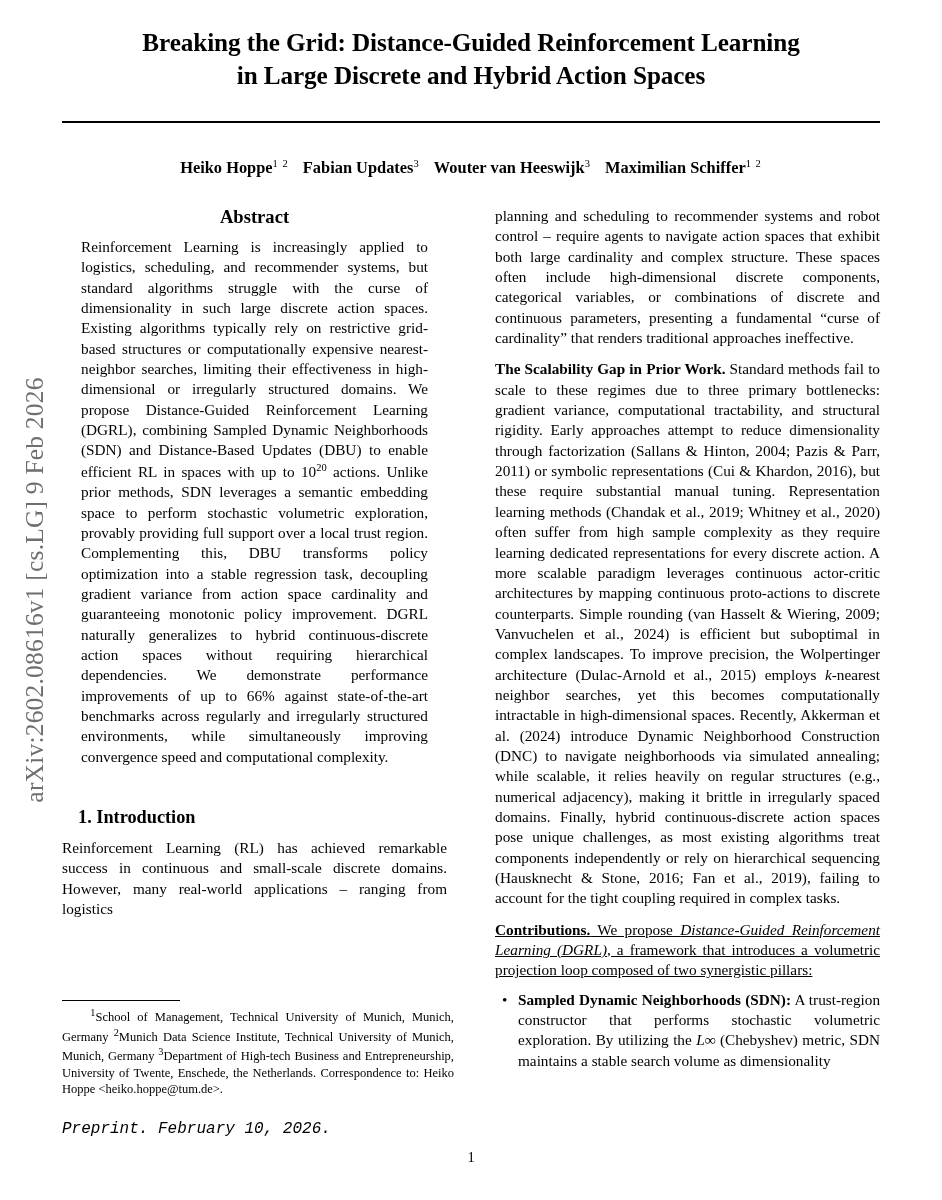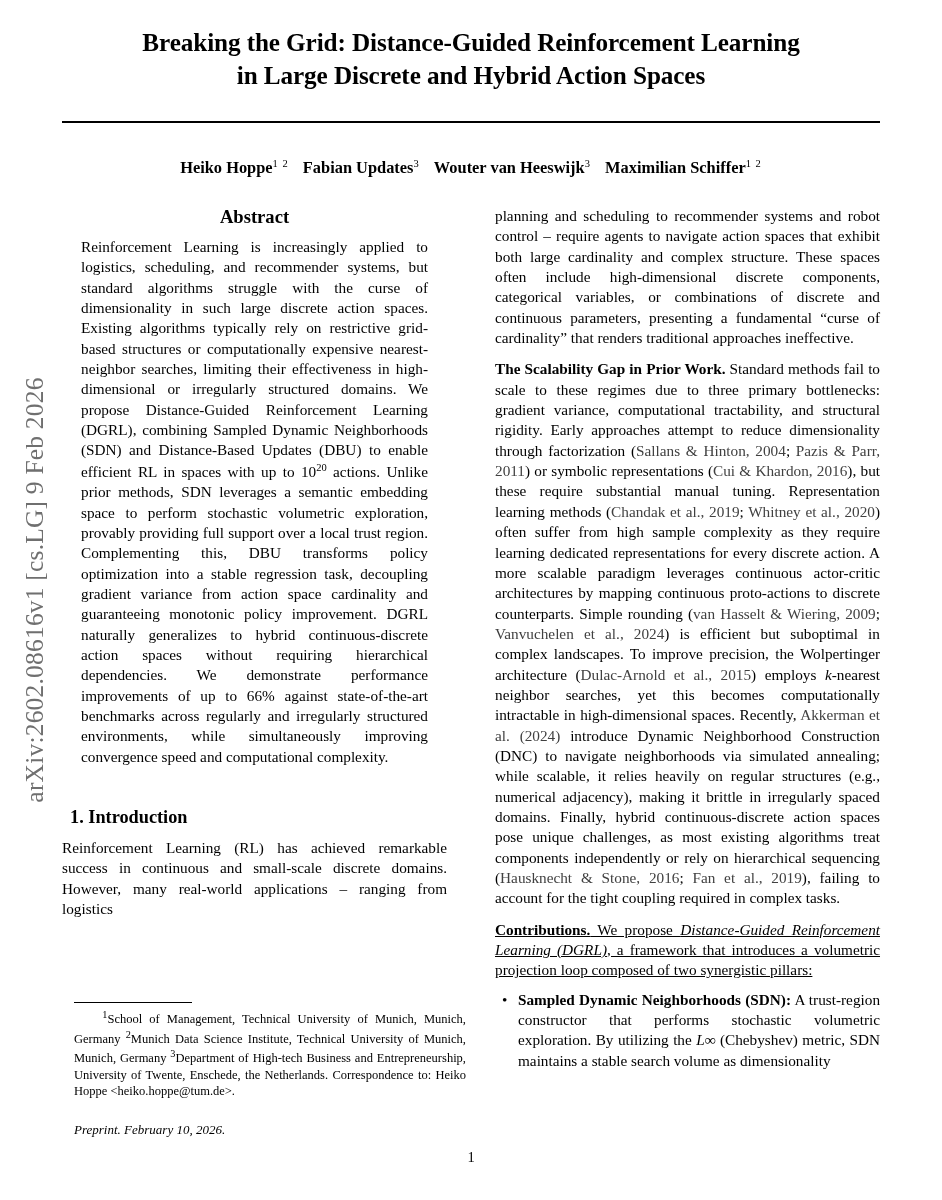--- a/index.html
+++ b/index.html
@@ -113,63 +113,64 @@
     text-align: justify;
     text-justify: inter-word;
     margin: 7px;
     hyphens: manual;
   }
 
   
   .section-heading {
     font-size: 18.3px;
     font-weight: bold;
-    margin: 0 0 10px 8px;
+    margin: 0 0 10px 16px;
   }
   #intro-heading { margin-top: 40px; }
 
   .body-p {
     font-size: 15.25px;
     line-height: 1.335;
     text-align: justify;
     margin: 0 0 11px 0;
   }
   .body-p.tight { margin-bottom: 7px; text-decoration: underline; }
   .runin { font-weight: bold; }
-  .cite { color: #404040; }
+  .cite { color: #000000; }
   .ital { font-style: italic; }
   sup.sup-num { font-size: 10.3px; vertical-align: super; }
 
   
   .mathvar { font-style: italic; font-family: "Liberation Serif", serif; }
   .pow { font-size: 10.5px; vertical-align: super; }
 
   
   #footnote-block {
     position: absolute;
     bottom: 48px;
-    left: 12px;
+    left: 0;
     width: 392px;
   }
   #footnote-rule {
     width: 118px;
     border: none;
     border-top: 1.1px solid #000;
     margin: 0 0 5px 0;
   }
   #footnote-text {
     font-size: 12.5px;
     line-height: 1.30;
     text-align: justify;
     margin: 0;
   }
   #preprint-line {
     margin-top: 23px;
-    font-size: 13px;
+    font-size: 16px;
     font-style: italic;
+    font-family: Liberation Mono, monospace;
   }
 
   
   ul.contrib-list {
     margin: 9px 0 16px 0;
     padding-left: 20px;
     list-style: none;
   }
   ul.contrib-list li {
     font-size: 15.25px;

